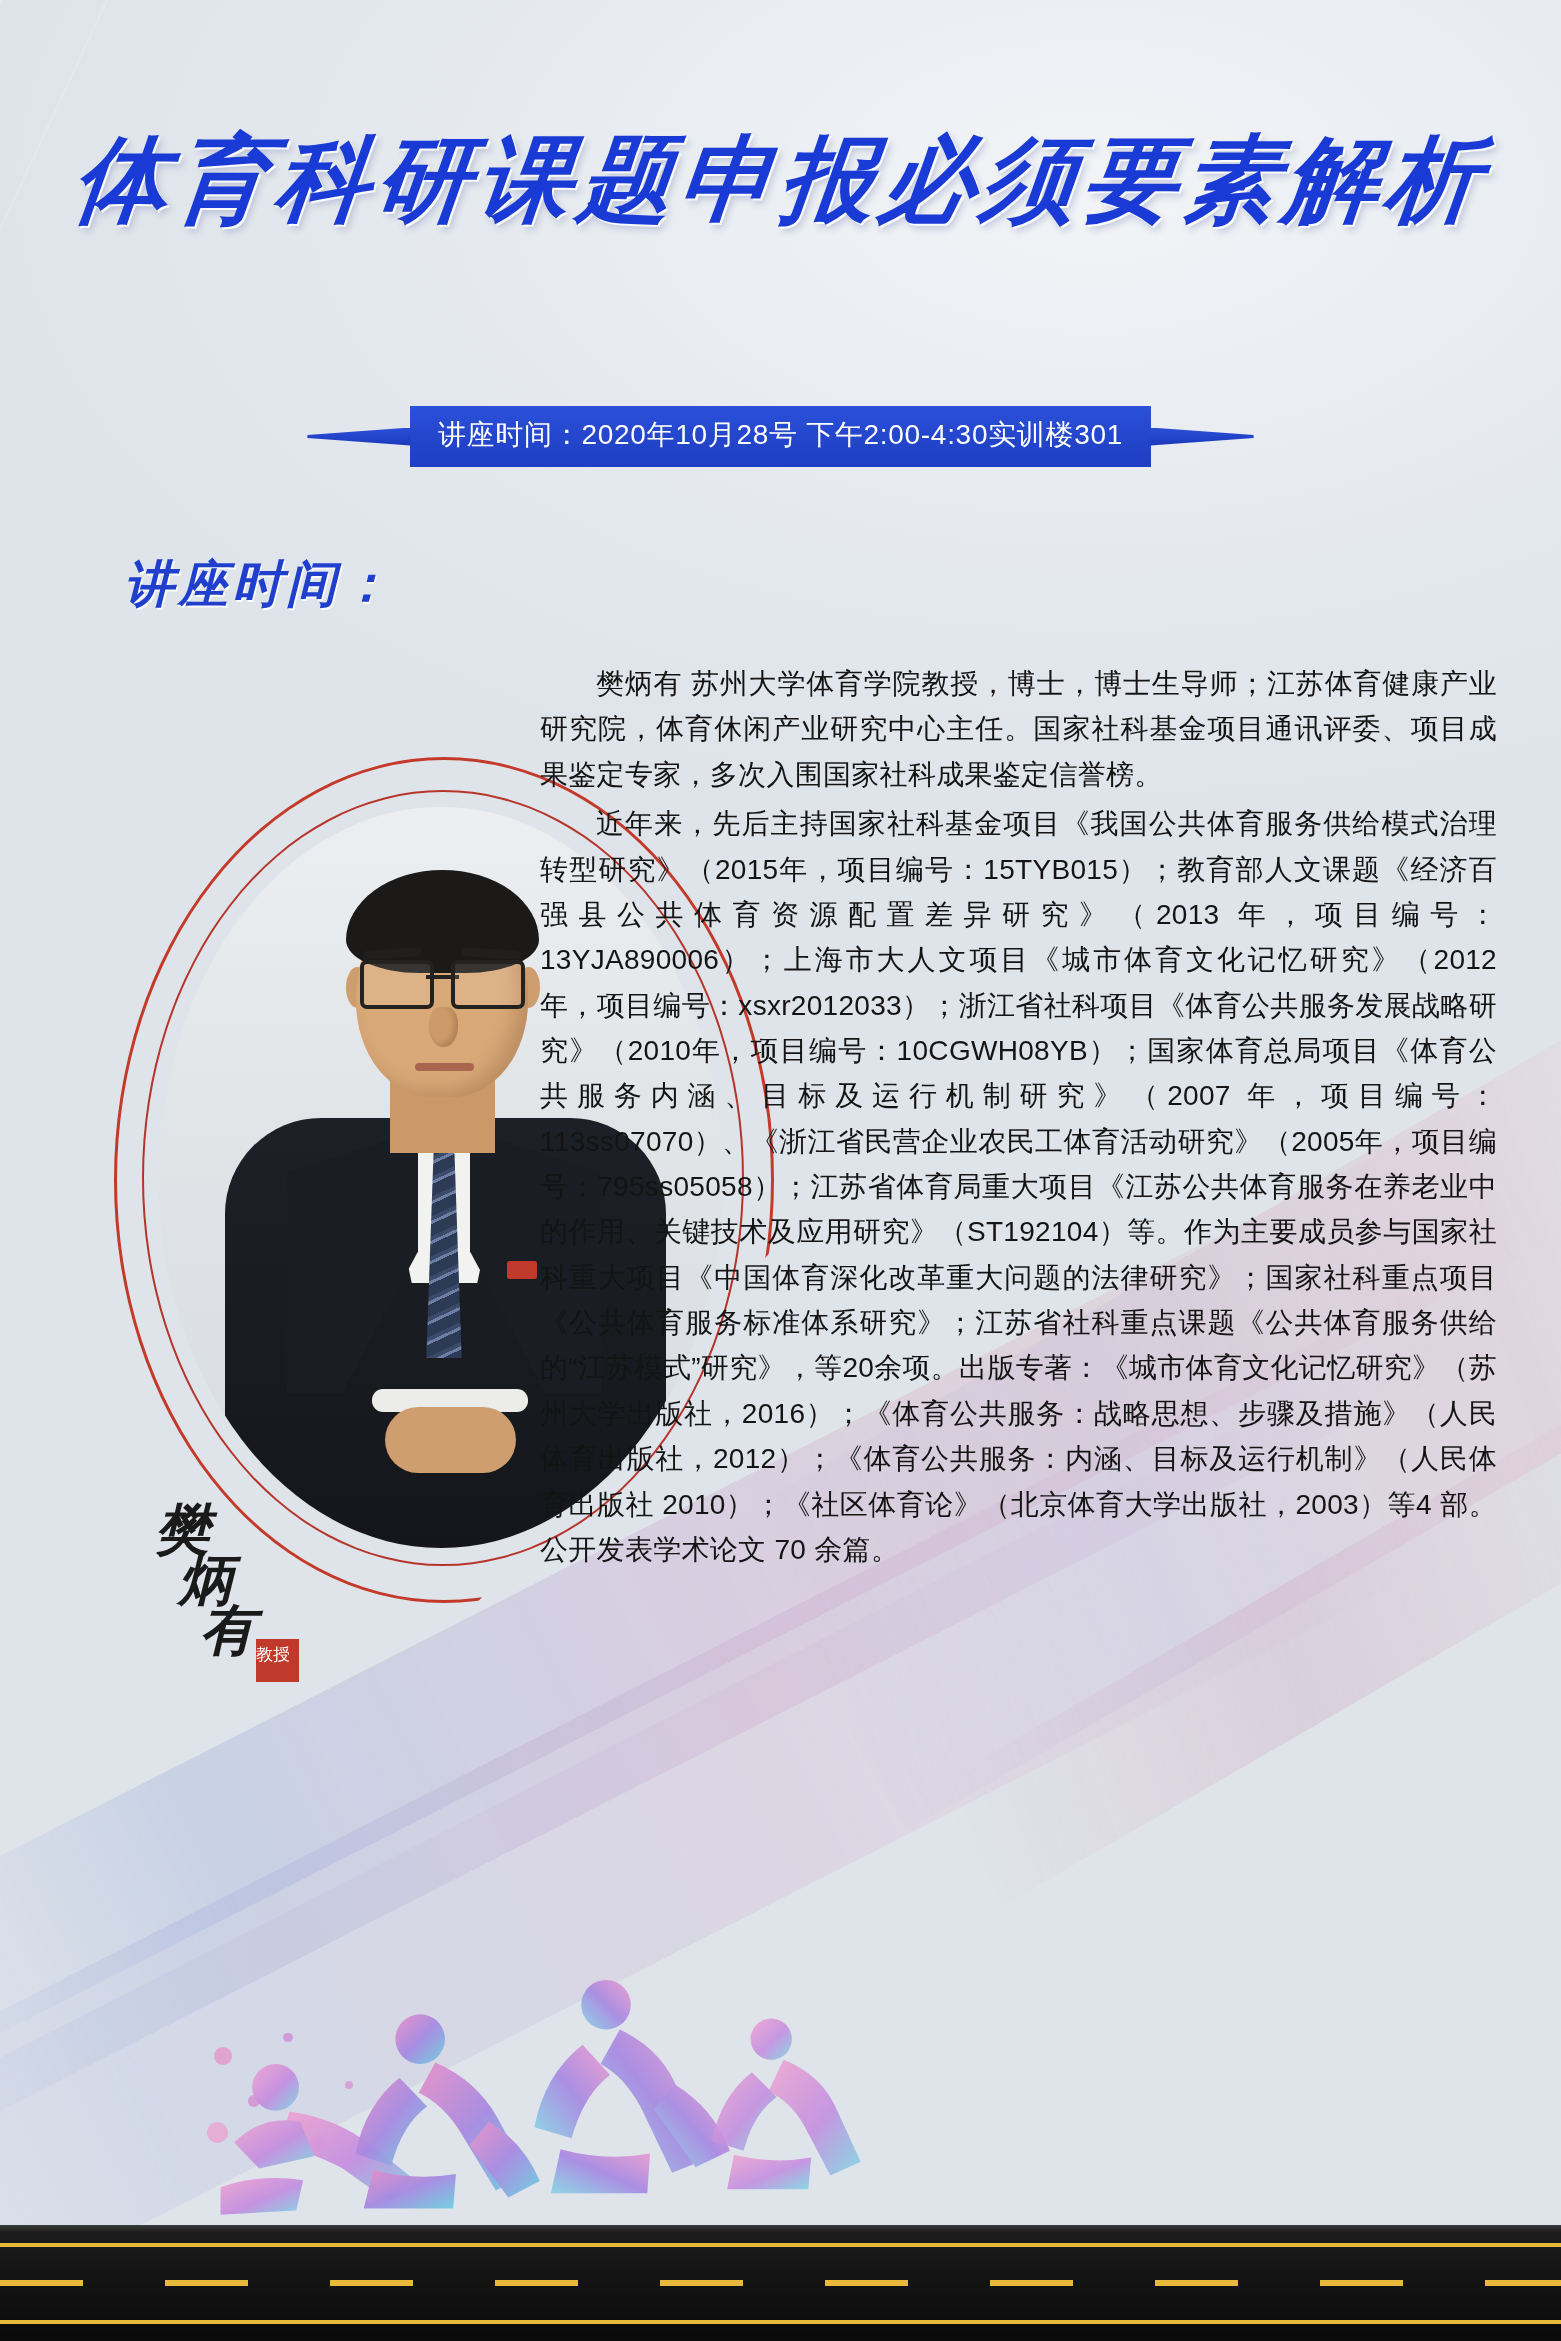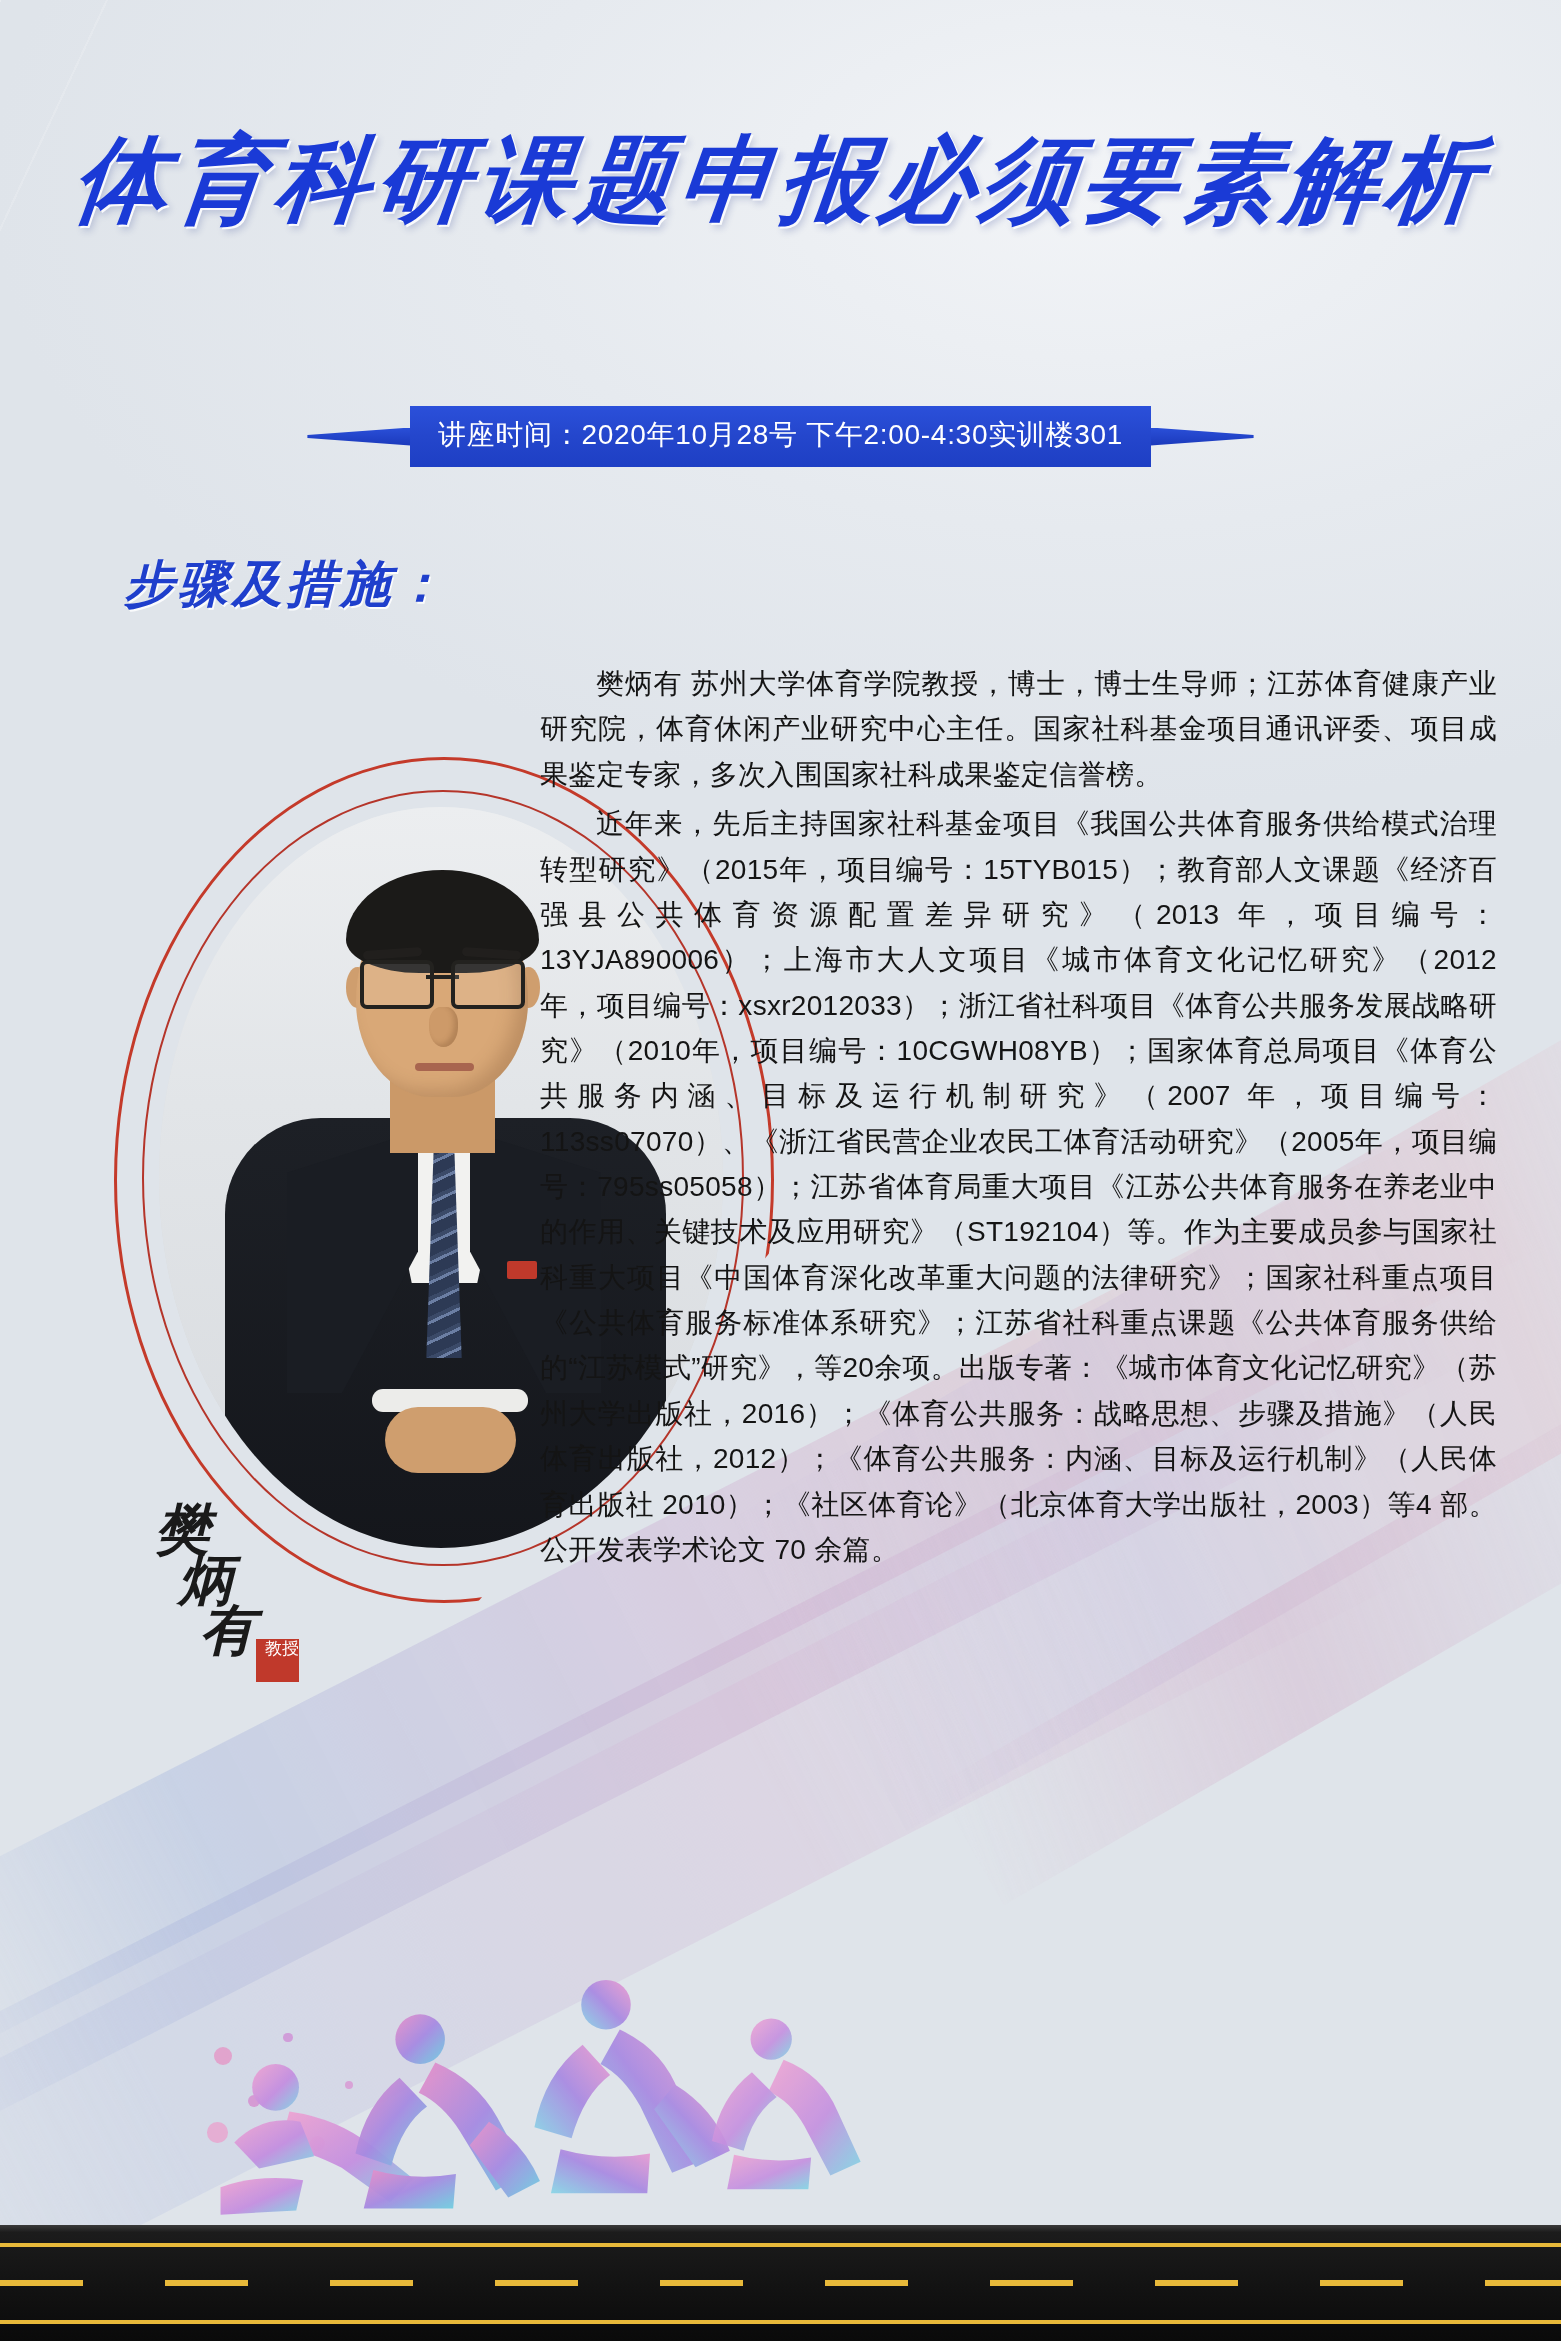--- a/index.html
+++ b/index.html
@@ -278,22 +278,22 @@
   .sig-stamp {
     position: absolute;
     left: 201px;
     top: 889px;
     width: 43px;
     height: 43px;
     background: #c0392b;
     color: #fff;
     font-size: 17px;
     line-height: 18.6px;
-    text-align: right;
-    padding-top: 0;
+    text-align: left;
+    padding-top: 6px;
     box-sizing: border-box;
     letter-spacing: 0;
     font-family: "DejaVu Serif", serif;
   }
 
   
   .bio {
     position: absolute;
     left: 540px;
     top: 661px;
@@ -365,21 +365,21 @@
   <div class="ribbon ribbon-e"></div>
 
   <div class="title">体育科研课题申报必须要素解析</div>
 
   <div class="timebar-wrap">
     <div class="timebar-arrow-left"></div>
     <div class="timebar">讲座时间：2020年10月28号 下午2:00-4:30实训楼301</div>
     <div class="timebar-arrow-right"></div>
   </div>
 
-  <div class="section-heading">步骤及措施：</div>
+  <div class="section-heading">讲座时间：</div>
 
   <div class="portrait-wrap">
     <div class="oval-outer">
       <div class="oval-ring"></div>
       <div class="oval-ring2"></div>
       <div class="photo">
         <div class="ph-bg"></div>
         <div class="ph-suit"></div>
         <div class="ph-shirt"></div>
         <div class="ph-lapel-l"></div>

